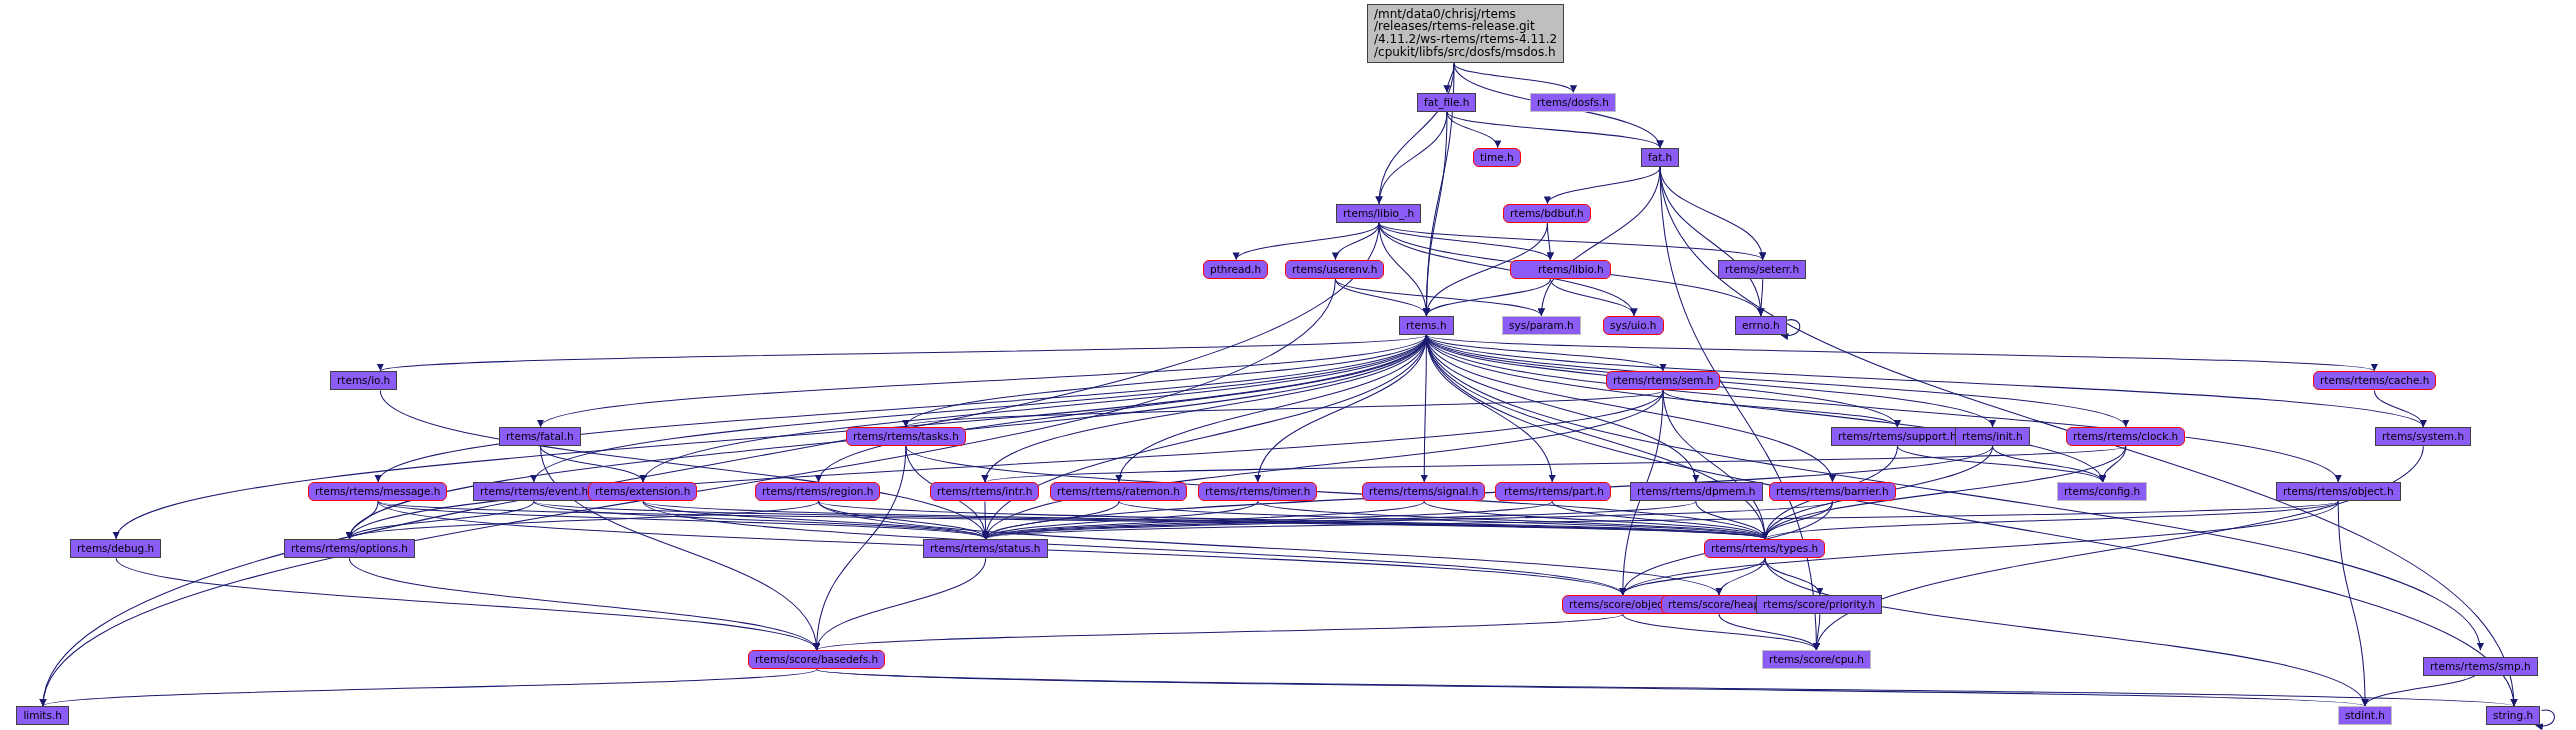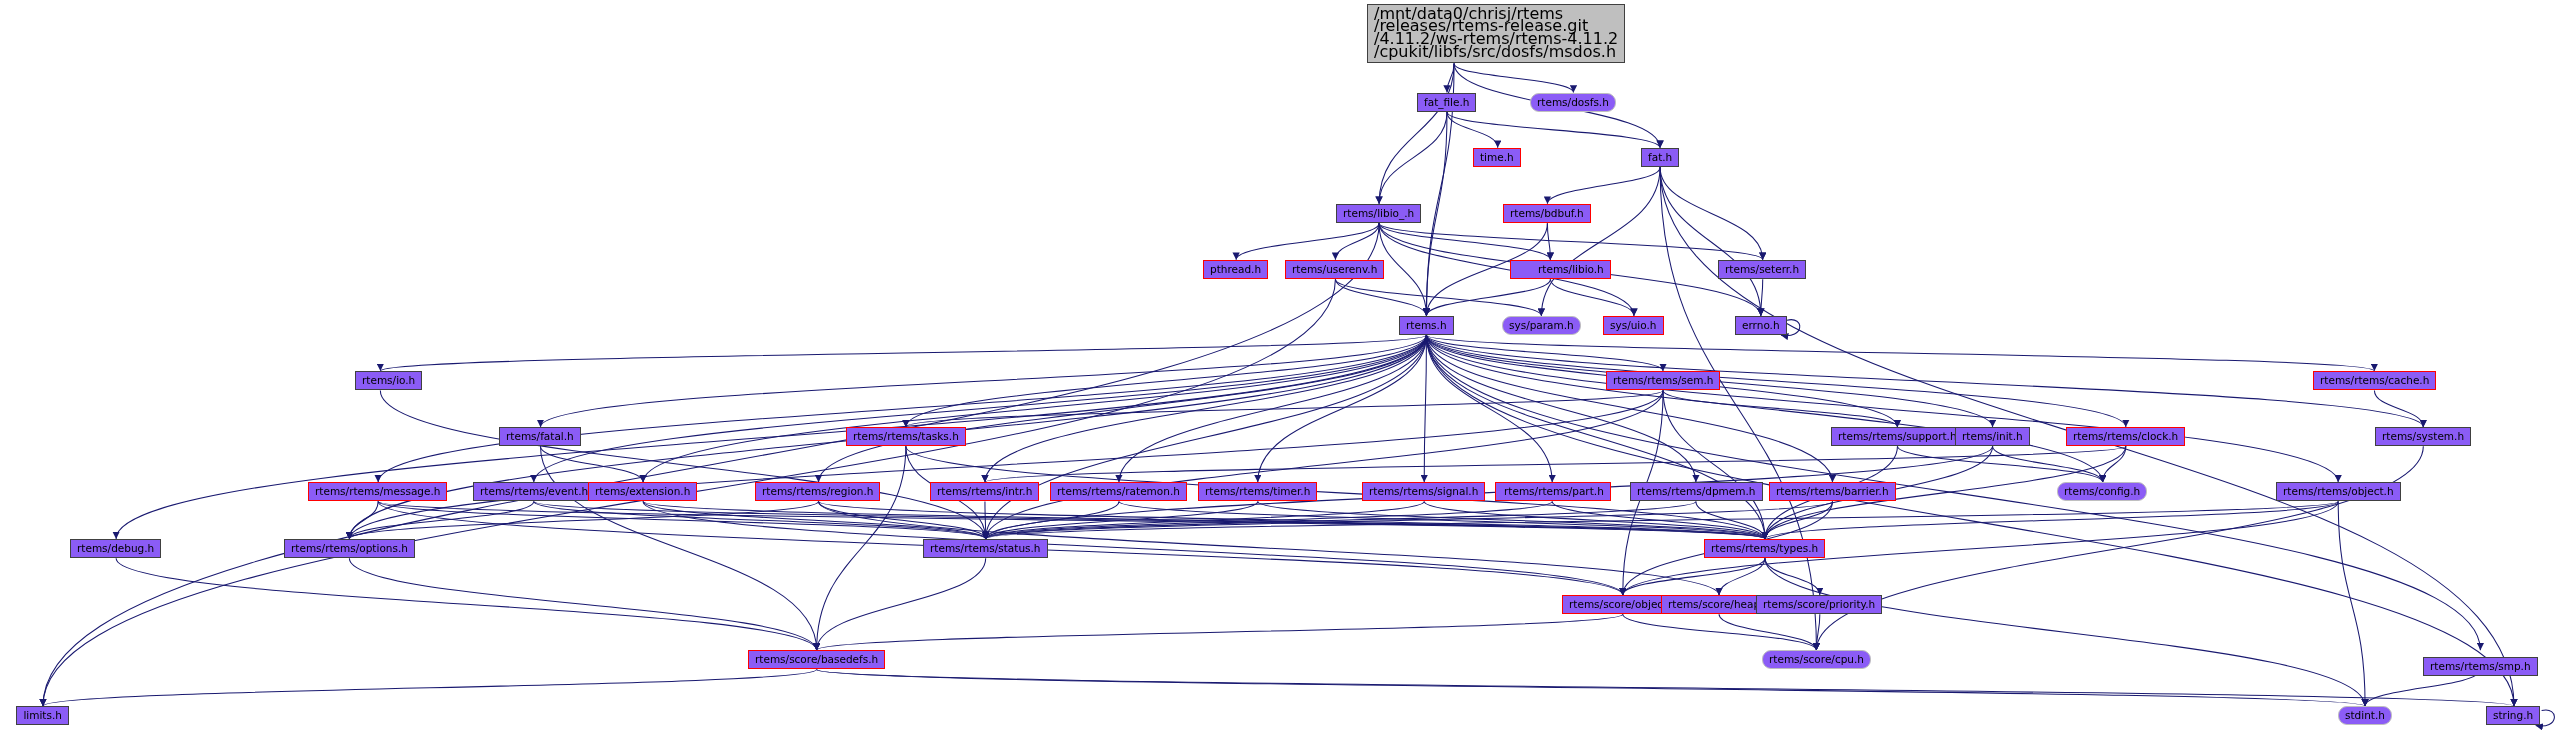--- a/index.html
+++ b/index.html
@@ -3,25 +3,25 @@
 <meta charset="utf-8">
 <style>
   html, body { margin: 0; padding: 0; background: #ffffff; }
   body { width: 2576px; height: 730px; position: relative; overflow: hidden;
          font-family: "DejaVu Sans", sans-serif; }
   #graph { position: absolute; left: 0; top: 0; width: 2576px; height: 730px; }
   .node { position: absolute; box-sizing: border-box; background: #8b5cf6;
           border: 1.5px solid #404040; font-size: 10.5px; color: #000;
           display: flex; align-items: center; justify-content: center;
           white-space: nowrap; padding: 0 6px; height: 19.4px; line-height: 1; cursor: pointer; }
-  .node.red { border-color: #ff0000; }
-  .node.gray { border-color: #bfbfbf; border-radius: 9px; }
+  .node.red { border-color: #ff0000; border-radius: 6px; }
+  .node.gray { border-color: #bfbfbf; }
   .node.black { border-color: #404040; }
   .node.root { background: #bfbfbf; border-color: #404040; height: auto; display: block;
-               padding: 3px 6px; font-size: 16px; line-height: 12.7px; white-space: pre; text-align: left; }
+               padding: 3px 6px; font-size: 12px; line-height: 12.7px; white-space: pre; text-align: left; }
   svg#edges { position: absolute; left: 0; top: 0; }
 </style>
 </head>
 <body>
 
 <div id="graph">
   <svg id="edges" width="2576" height="730" viewBox="0 0 3451 978">
       <defs>
         <marker id="arrow" viewBox="0 0 10 10" refX="10" refY="5" markerWidth="7" markerHeight="7" orient="auto-start-reverse">
           <path d="M0,0 L10,5 L0,10 z" fill="#191970"></path>
@@ -170,21 +170,21 @@
   <div class="node red" id="n-bdbuf" style="left:1503px;top:204px;">rtems/bdbuf.h</div>
   <div class="node black" id="n-libio_" style="left:1336px;top:204px;">rtems/libio_.h</div>
   <div class="node red" id="n-pthread" style="left:1203px;top:260px;">pthread.h</div>
   <div class="node red" id="n-userenv" style="left:1285px;top:260px;">rtems/userenv.h</div>
   <div class="node red" id="n-libio" style="left:1510px;top:260px;padding-left:27px;">rtems/libio.h</div>
   <div class="node black" id="n-seterr" style="left:1718px;top:260px;">rtems/seterr.h</div>
   <div class="node black" id="n-rtems" style="left:1399px;top:316px;">rtems.h</div>
   <div class="node gray" id="n-param" style="left:1502px;top:316px;">sys/param.h</div>
   <div class="node red" id="n-uio" style="left:1603px;top:316px;">sys/uio.h</div>
   <div class="node black" id="n-errno" style="left:1735px;top:316px;">errno.h</div>
-  <div class="node black" id="n-io" style="left:355px;top:371px;text-align:right;">rtems/io.h</div>
+  <div class="node black" id="n-io" style="left:330px;top:371px;text-align:right;">rtems/io.h</div>
   <div class="node black" id="n-fatal" style="left:499px;top:427px;">rtems/fatal.h</div>
   <div class="node red" id="n-sem" style="left:1606px;top:371px;">rtems/rtems/sem.h</div>
   <div class="node red" id="n-cache" style="left:2313px;top:371px;">rtems/rtems/cache.h</div>
   <div class="node red" id="n-tasks" style="left:846px;top:427px;">rtems/rtems/tasks.h</div>
   <div class="node black" id="n-support" style="left:1831px;top:427px;">rtems/rtems/support.h</div>
   <div class="node black" id="n-init" style="left:1955px;top:427px;">rtems/init.h</div>
   <div class="node red" id="n-clock" style="left:2066px;top:427px;">rtems/rtems/clock.h</div>
   <div class="node black" id="n-system" style="left:2375px;top:427px;">rtems/system.h</div>
   <div class="node gray" id="n-config" style="left:2057px;top:482px;">rtems/config.h</div>
   <div class="node red" id="n-message" style="left:308px;top:482px;">rtems/rtems/message.h</div>

